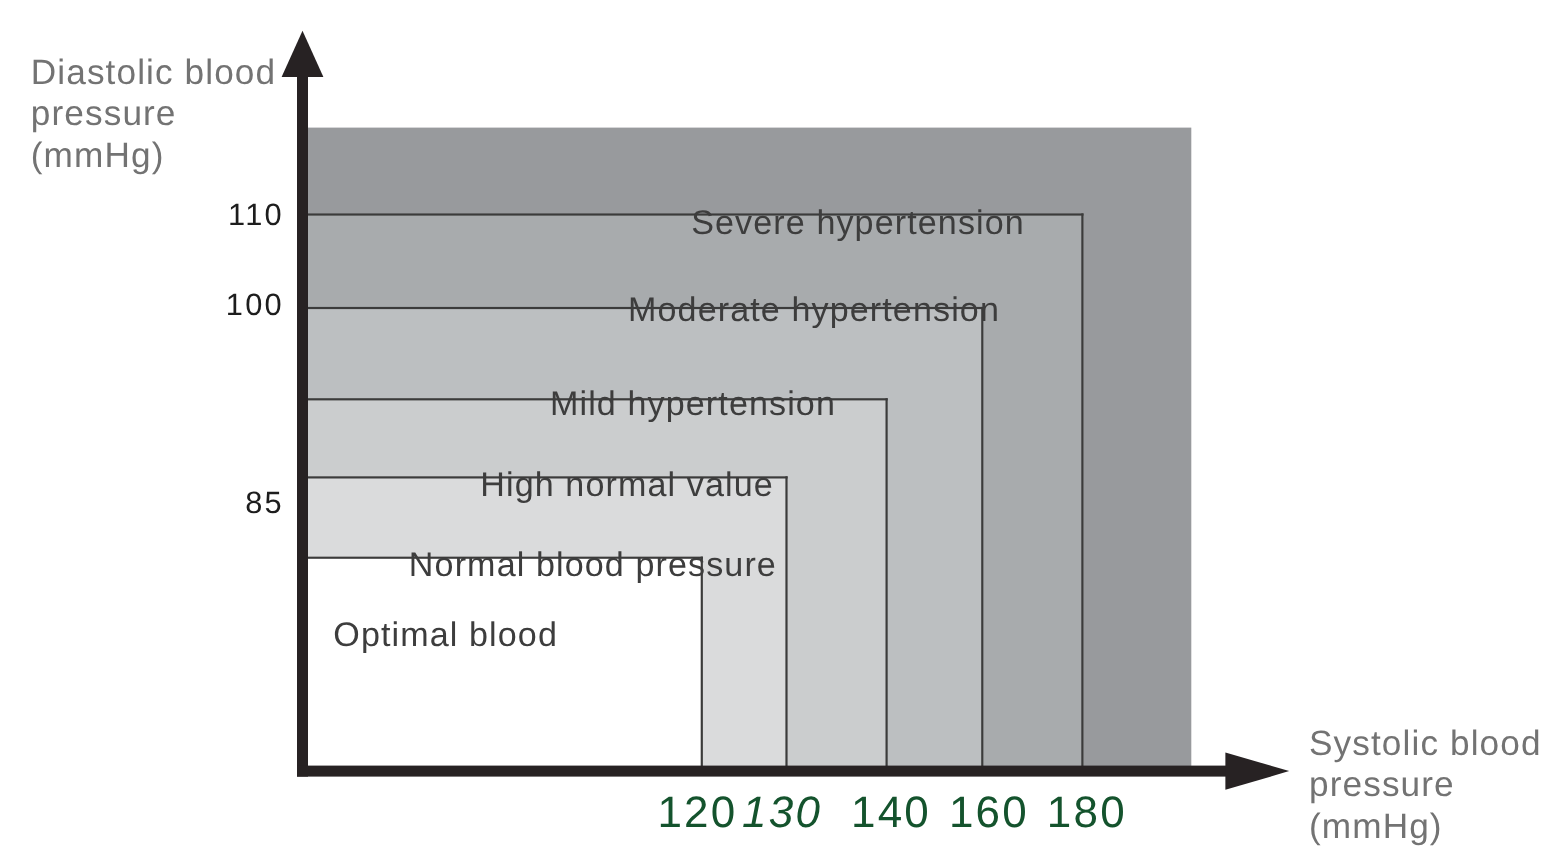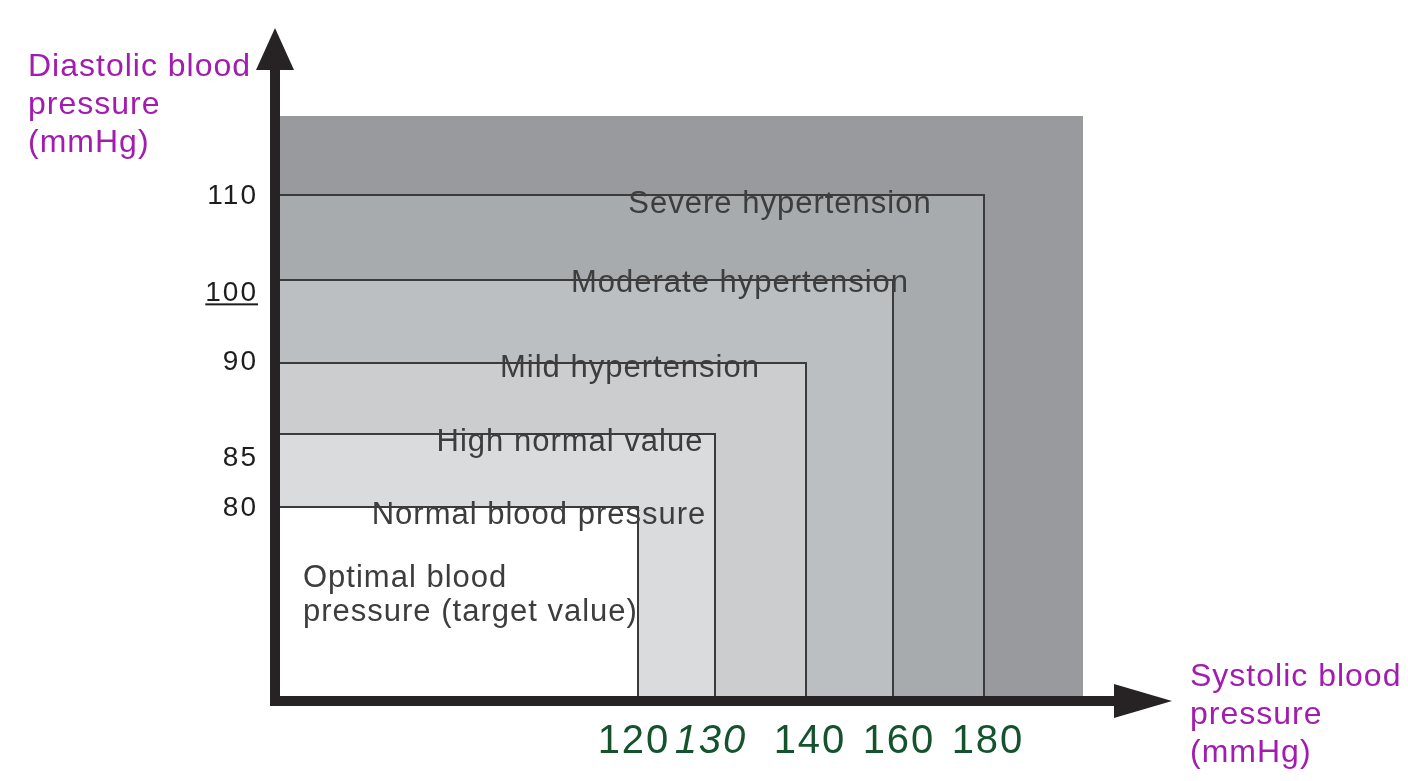--- a/index.html
+++ b/index.html
@@ -44,28 +44,28 @@
     position:absolute;z-index:10;left:303px;top:560px;
     color:#3d3d3d;font-size:31px;letter-spacing:1px;line-height:34px;
     transform:none;white-space:nowrap;
   }
   
   .ytick{
     position:absolute;z-index:15;width:110px;left:148px;text-align:right;
     color:#1d1d1d;font-size:28px;letter-spacing:2px;
     transform:translateY(-52%);white-space:nowrap;
   }
-  .yt-110{top:196px;} .yt-100{top:293px;text-decoration:underline;} .yt-90{top:362px;} .yt-85{top:458px;} .yt-80{top:508px;}
+  .yt-110{top:196px;} .yt-100{top:278px;} .yt-90{top:362px;} .yt-85{top:458px;} .yt-80{top:508px;}
   .xtick{
     position:absolute;z-index:15;top:739px;color:#14532d;font-size:40px;letter-spacing:2px;
     transform:translate(-50%,-50%);white-space:nowrap;
   }
   .xt-120{left:634px;} .xt-130{left:711px;font-style:italic;} .xt-140{left:810px;} .xt-160{left:899px;text-align:right;} .xt-180{left:988px;}
   
-  .axis-title{position:absolute;color:#a21caf;font-size:32px;line-height:38px;letter-spacing:1px;white-space:nowrap;}
+  .axis-title{position:absolute;color:#737373;font-size:32px;line-height:38px;letter-spacing:1px;white-space:nowrap;}
   .title-diastolic{left:28px;top:46px;}
   .title-systolic{left:1190px;top:656px;}
 </style>
 </head>
 <body>
 
 <div class="canvas">
 
   <div class="band band-severe"></div>
   <div class="band band-moderate bordered"></div>
@@ -74,34 +74,31 @@
   <div class="band band-normal bordered"></div>
   <div class="band band-optimal bordered"></div>
 
   <div class="band-label lbl-severe">Severe hypertension</div>
   <div class="band-label lbl-moderate">Moderate hypertension</div>
   <div class="band-label lbl-mild">Mild hypertension</div>
   <div class="band-label lbl-high">High normal value</div>
   <div class="band-label lbl-normal">Normal blood pressure</div>
   <div class="lbl-optimal">
     <div>Optimal blood</div>
-    <div>pressure (target value)</div>
   </div>
 
   <div class="y-axis-shaft"></div>
   <div class="y-axis-arrow"></div>
 
   <div class="x-axis-shaft"></div>
   <div class="x-axis-arrow"></div>
 
   <div class="ytick yt-110">110</div>
   <div class="ytick yt-100">100</div>
-  <div class="ytick yt-90">90</div>
   <div class="ytick yt-85">85</div>
-  <div class="ytick yt-80">80</div>
 
   <div class="xtick xt-120">120</div>
   <div class="xtick xt-130">130</div>
   <div class="xtick xt-140">140</div>
   <div class="xtick xt-160">160</div>
   <div class="xtick xt-180">180</div>
 
   <div class="axis-title title-diastolic">
     <div>Diastolic blood</div>
     <div>pressure</div>

